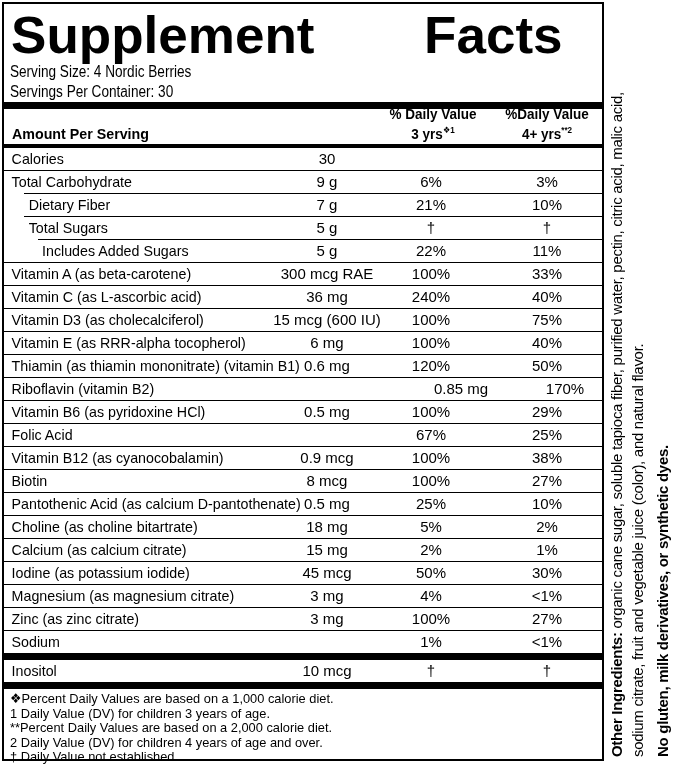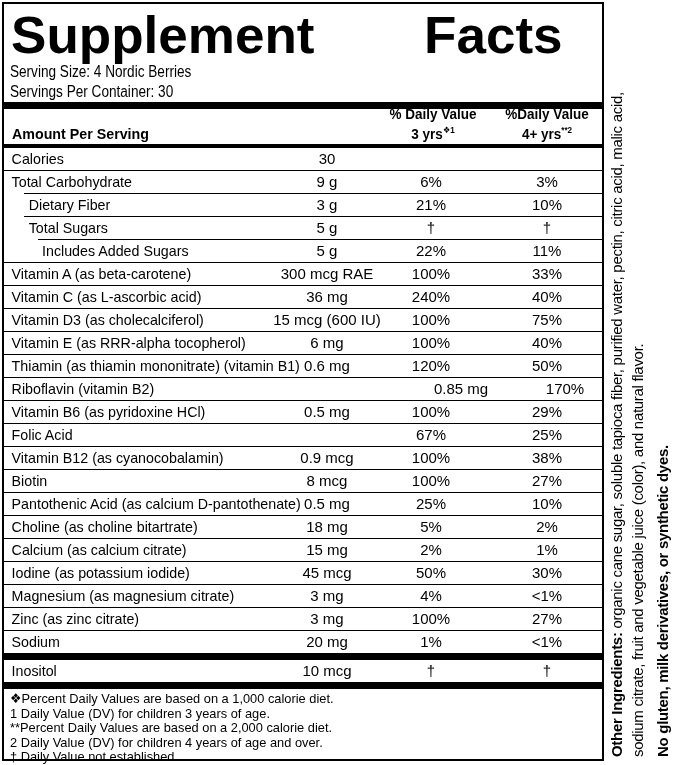--- a/index.html
+++ b/index.html
@@ -104,21 +104,21 @@
         <div class="sep" style="margin-left: 0px;"></div>
         <div class="row">
           <span class="c-name" style="padding-left: 8px;">Total Carbohydrate</span>
           <span class="c-amt">9 g</span>
           <span class="c-dv3">6%</span>
           <span class="c-dv4">3%</span>
         </div>
         <div class="sep" style="margin-left: 20px;"></div>
         <div class="row">
           <span class="c-name" style="padding-left: 26px;">Dietary Fiber</span>
-          <span class="c-amt">3 g</span>
+          <span class="c-amt">7 g</span>
           <span class="c-dv3">21%</span>
           <span class="c-dv4">10%</span>
         </div>
         <div class="sep" style="margin-left: 20px;"></div>
         <div class="row">
           <span class="c-name" style="padding-left: 26px;">Total Sugars</span>
           <span class="c-amt">5 g</span>
           <span class="c-dv3">†</span>
           <span class="c-dv4">†</span>
         </div>
@@ -235,21 +235,20 @@
         <div class="sep" style="margin-left: 0px;"></div>
         <div class="row">
           <span class="c-name" style="padding-left: 8px;">Zinc (as zinc citrate)</span>
           <span class="c-amt">3 mg</span>
           <span class="c-dv3">100%</span>
           <span class="c-dv4">27%</span>
         </div>
         <div class="sep" style="margin-left: 0px;"></div>
         <div class="row">
           <span class="c-name" style="padding-left: 8px;">Sodium</span>
-          <span class="c-amt">20 mg</span>
           <span class="c-dv3">1%</span>
           <span class="c-dv4">&lt;1%</span>
         </div>
         <div class="bar thick"></div>
         <div class="row">
           <span class="c-name" style="padding-left: 8px;">Inositol</span>
           <span class="c-amt">10 mcg</span>
           <span class="c-dv3">†</span>
           <span class="c-dv4">†</span>
         </div>

